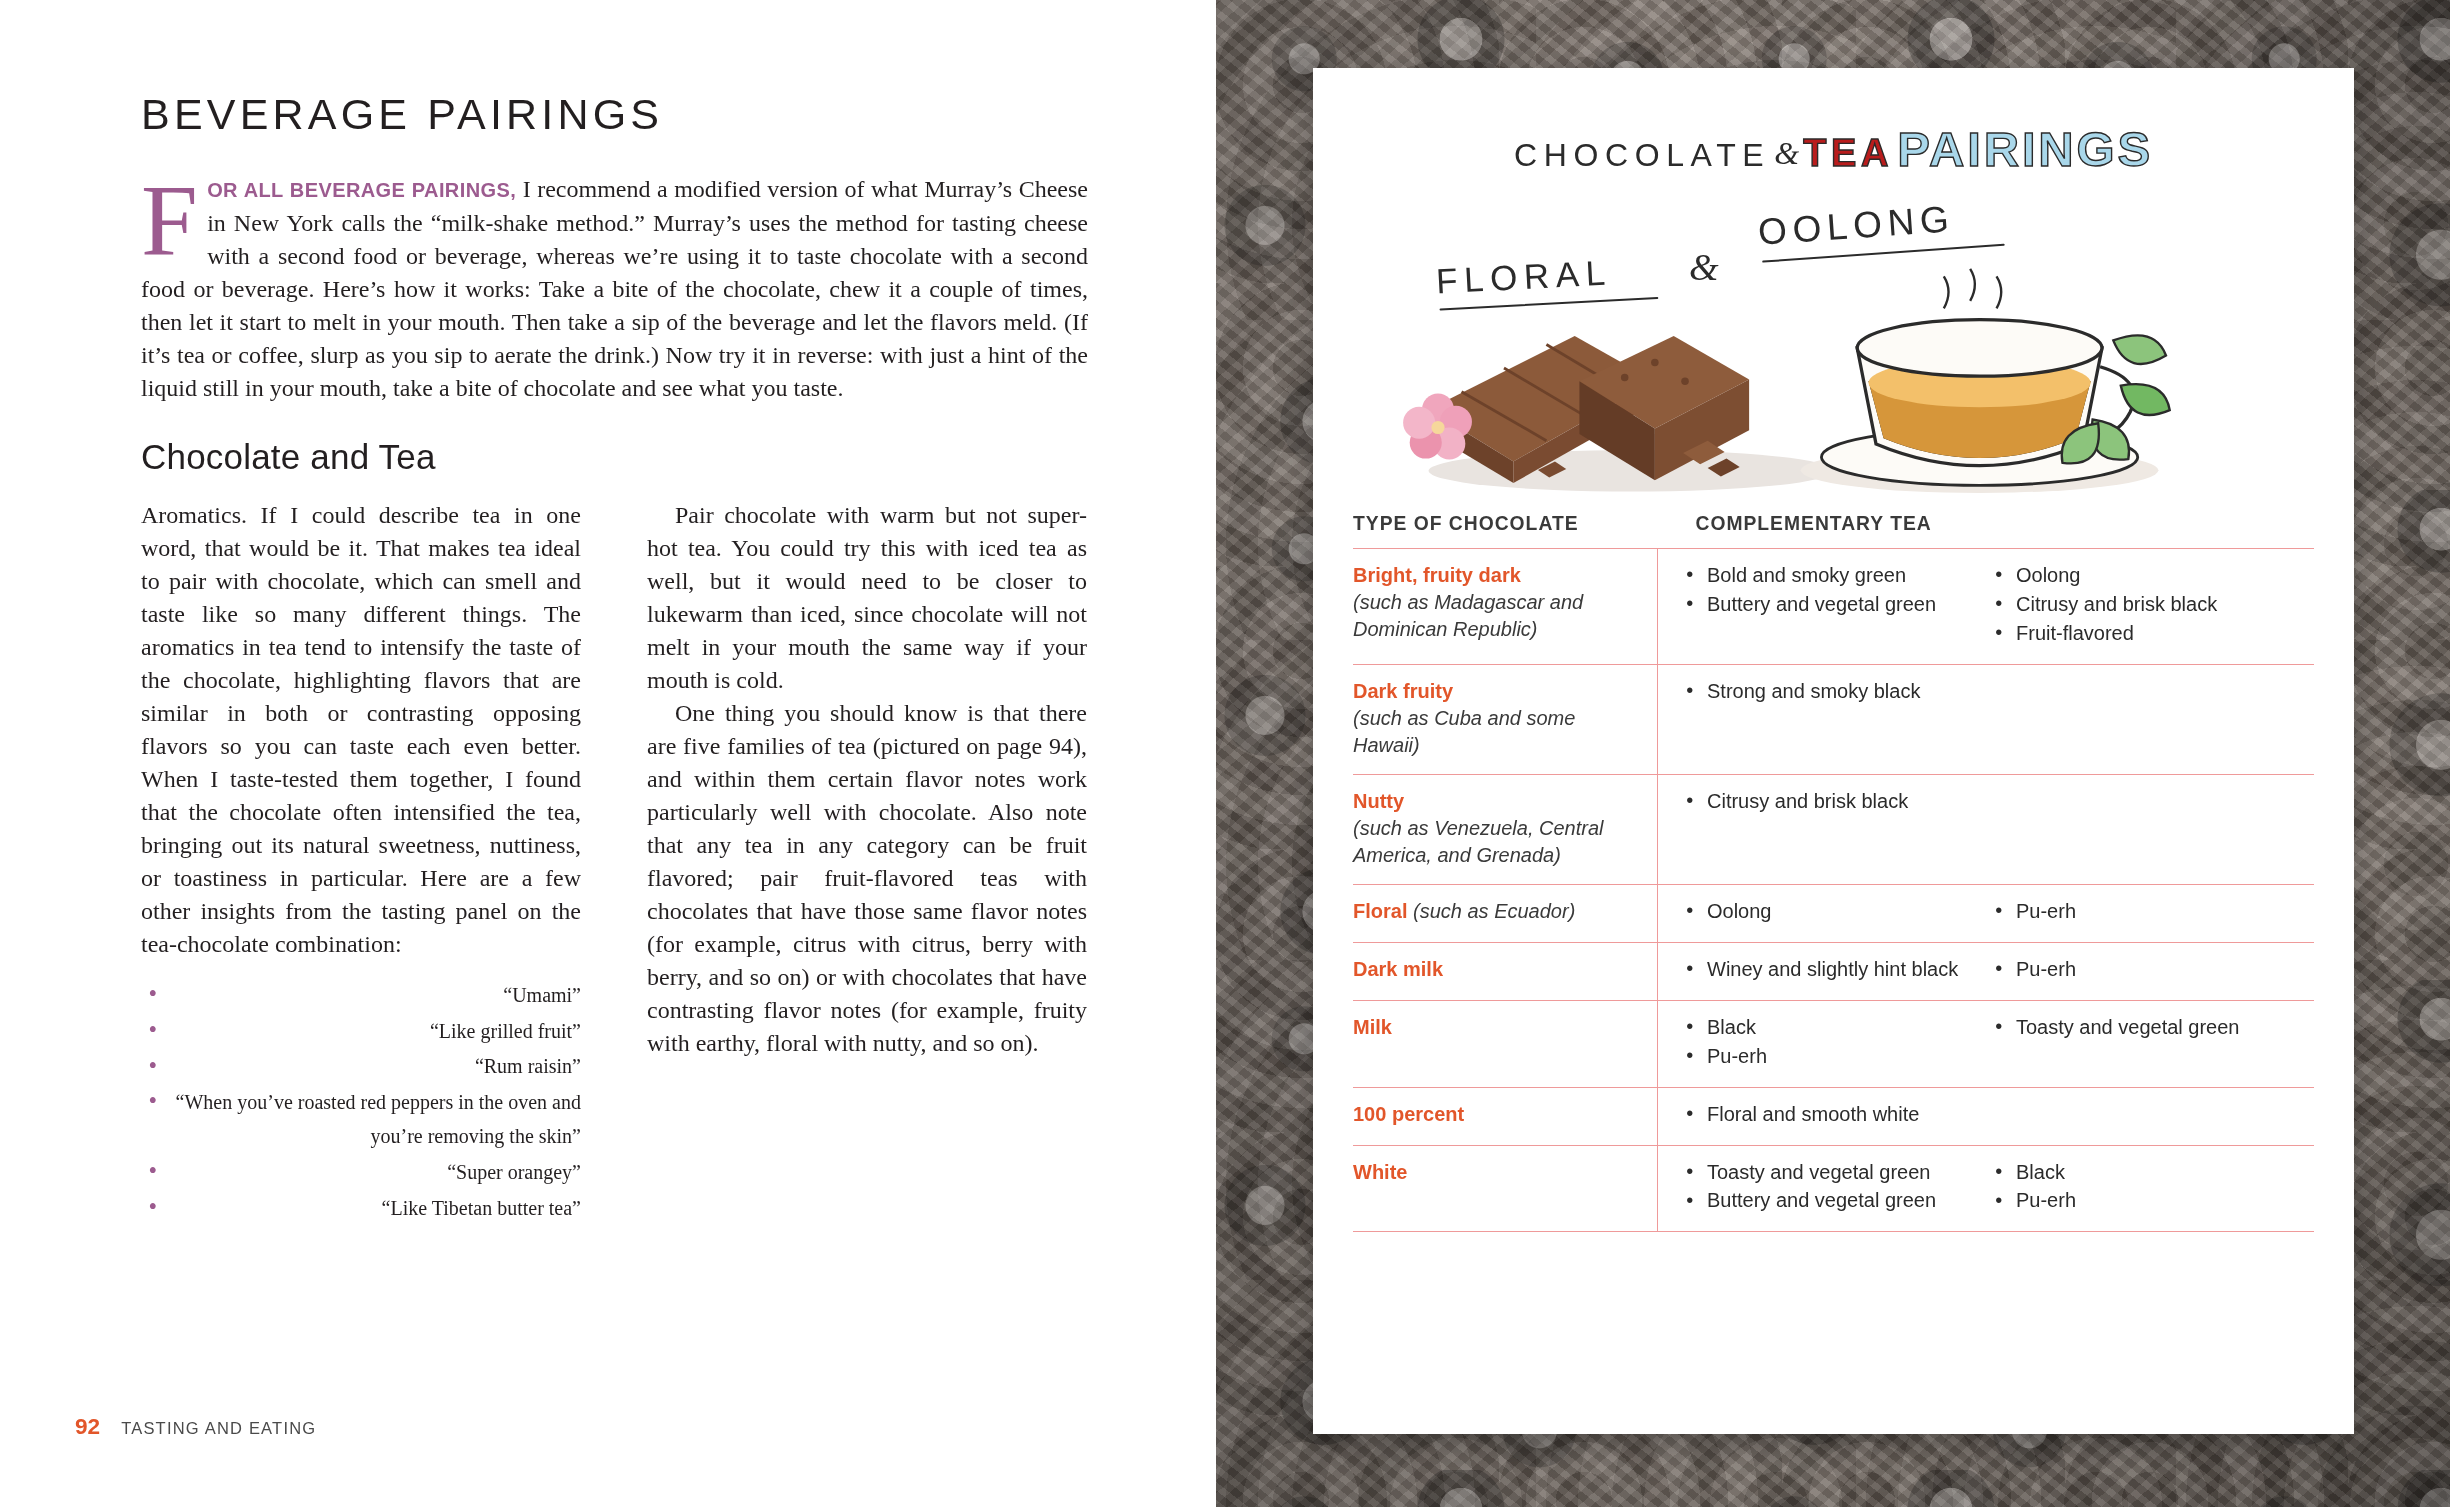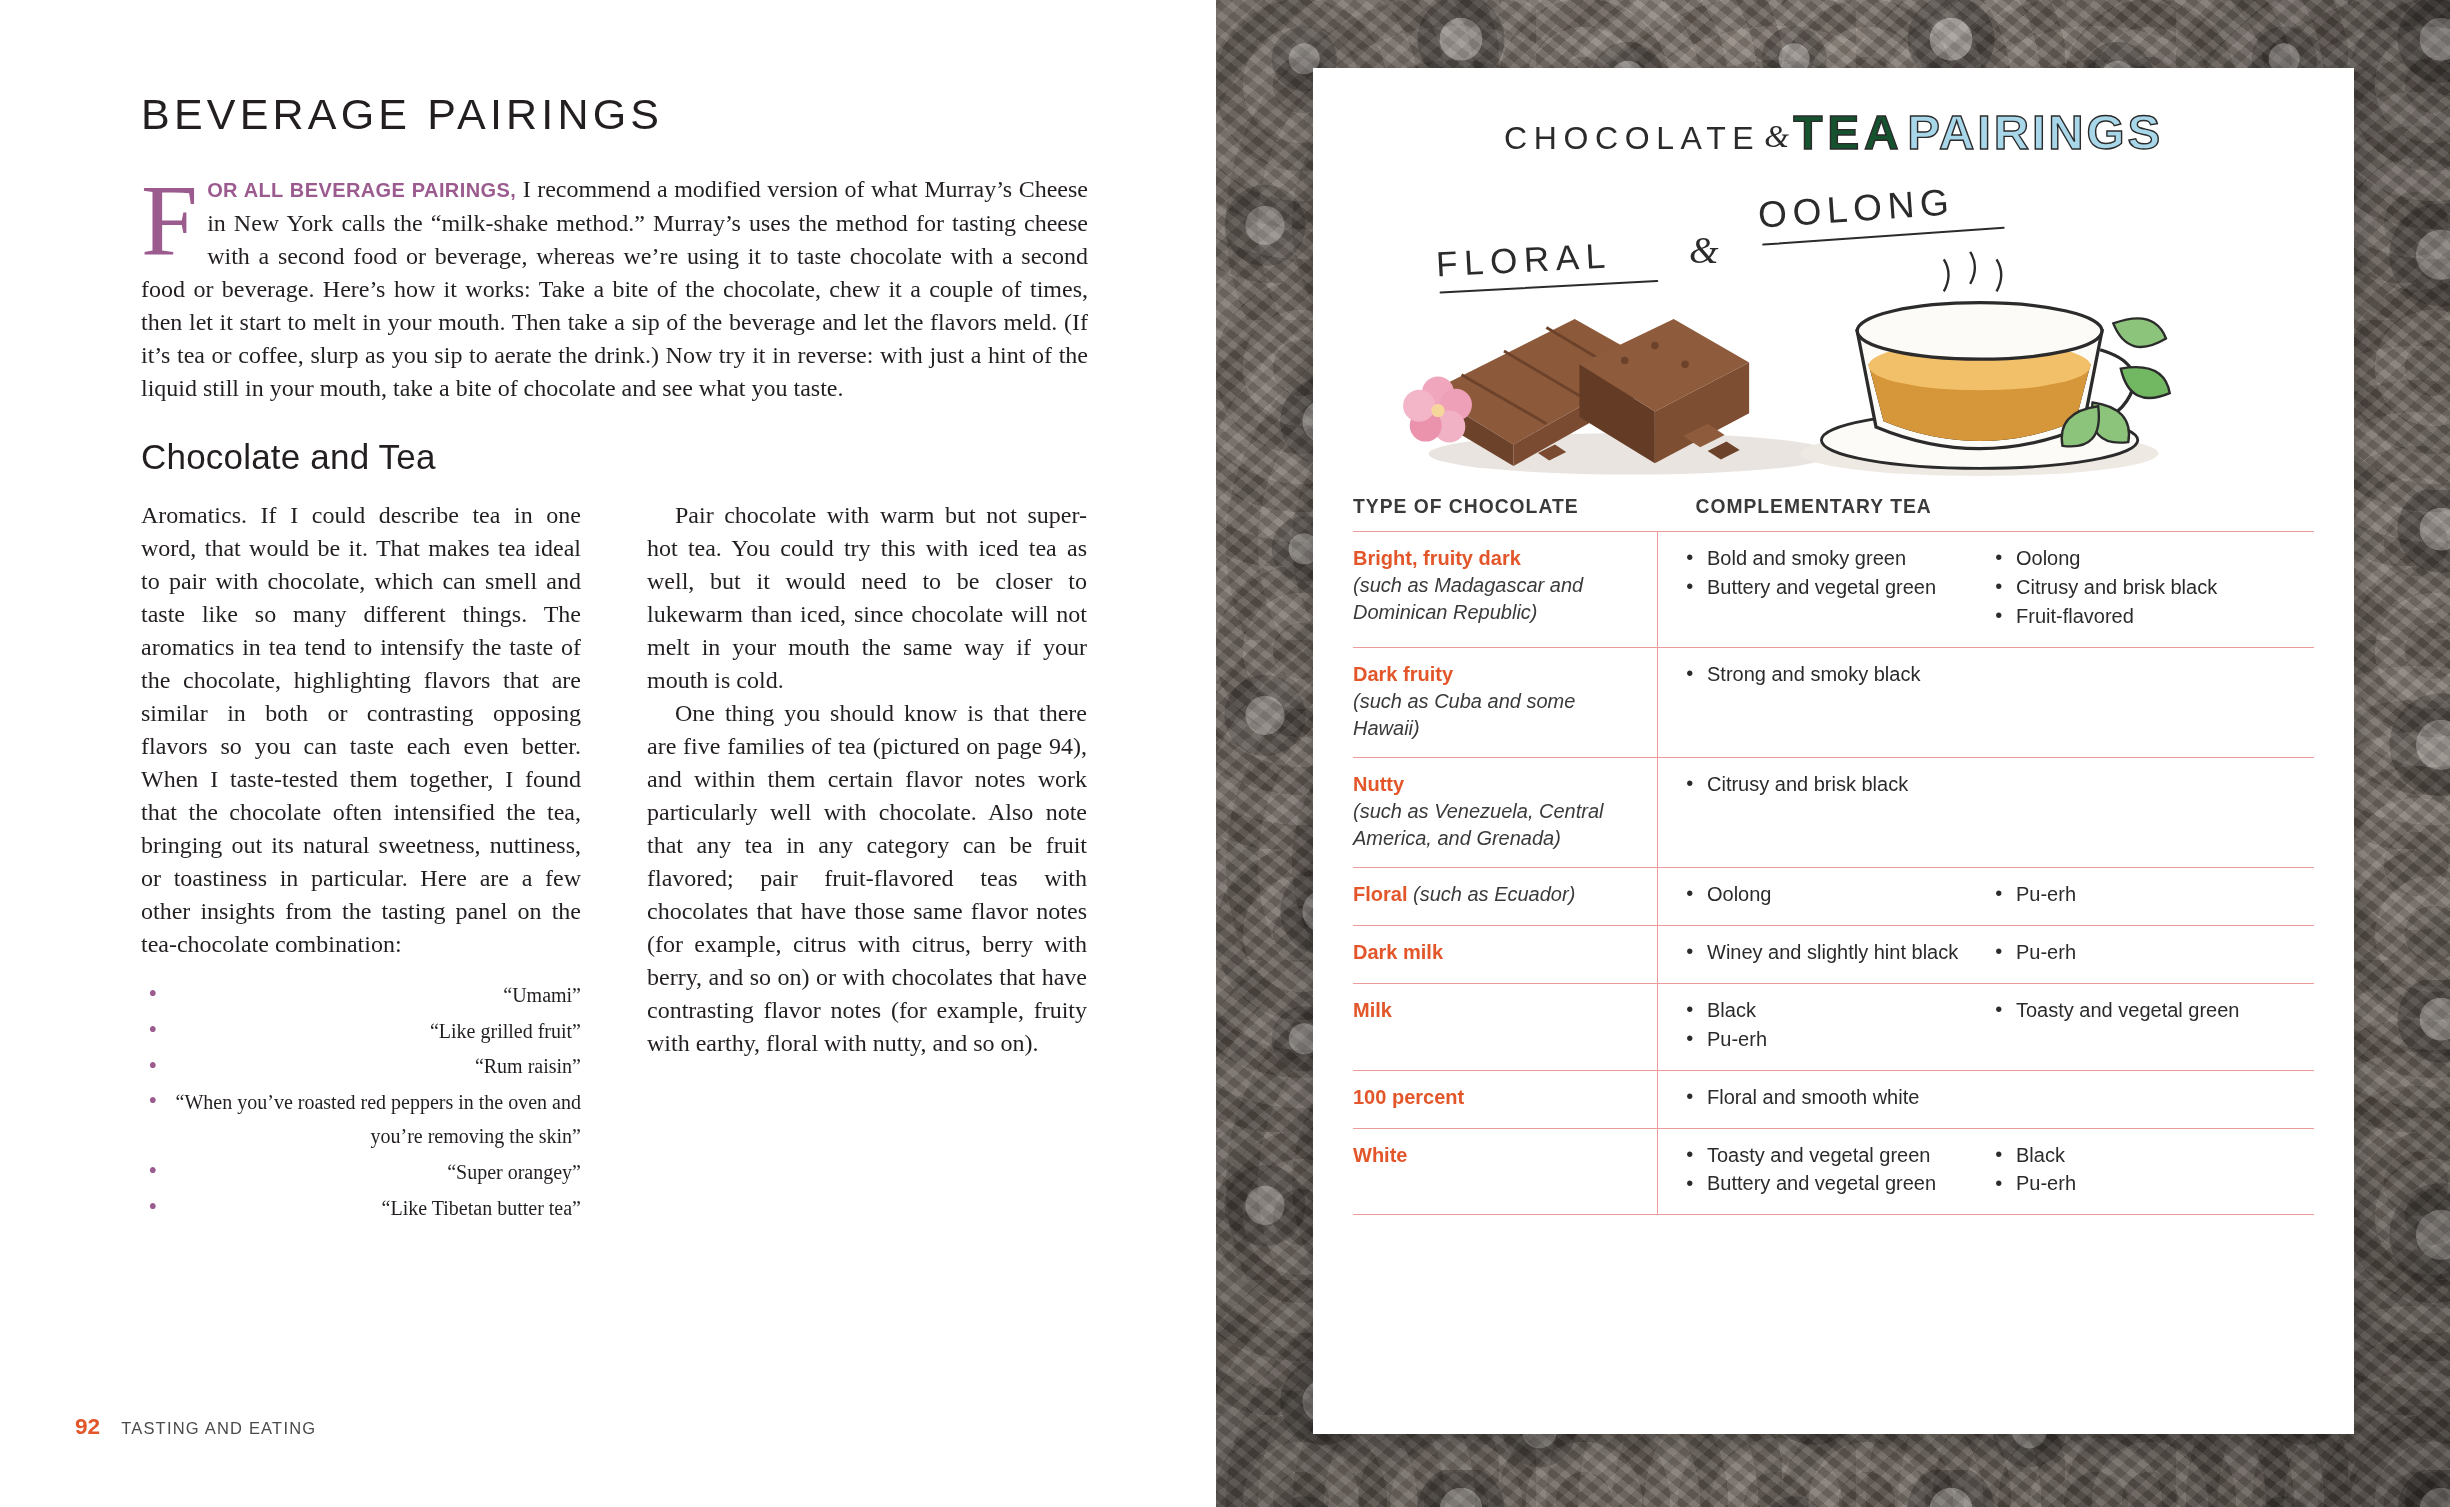--- a/index.html
+++ b/index.html
@@ -197,42 +197,43 @@
     box-sizing: border-box;
     padding: 36px 40px 0 40px;
     overflow: hidden;
   }
 
   .card-title {
     display: flex;
     align-items: baseline;
     justify-content: center;
     gap: 4px;
+    margin-top: 17px;
     white-space: nowrap;
   }
   .ct-chocolate {
     font-family: "Liberation Sans", sans-serif;
     font-size: 32px;
     letter-spacing: 6.6px;
     color: #2b2b2b;
     font-weight: 400;
   }
   .ct-amp {
     font-family: "Liberation Serif", serif;
     font-style: italic;
     font-size: 32px;
     color: #2b2b2b;
     transform: translateY(-1.9px);
   }
   .ct-tea {
     font-family: "Liberation Sans", sans-serif;
     font-weight: bold;
-    font-size: 48px;
+    font-size: 38px;
     letter-spacing: 4.7px;
-    color: #14532d;
+    color: #b91c1c;
     -webkit-text-stroke: 1.4px #2b2b2b;
   }
   .ct-pairings {
     font-family: "Liberation Sans", sans-serif;
     font-weight: bold;
     font-size: 49px;
     letter-spacing: 2.8px;
     color: #a9d7ea;
     -webkit-text-stroke: 1.4px #2b2b2b;
   }

